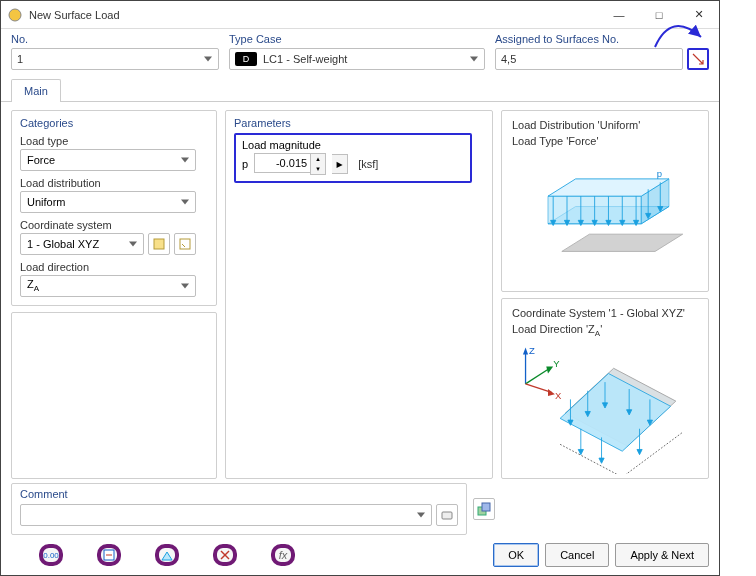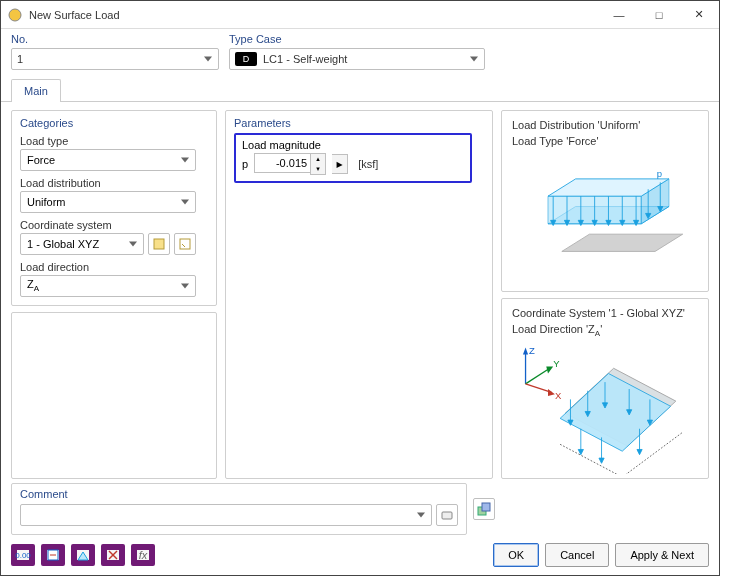--- a/index.html
+++ b/index.html
@@ -50,21 +50,21 @@
   .blank { border:1px solid #cfcfcf; border-radius:2px; background:#fff; }
   .preview-text { color:#333; margin:2px 0 2px 2px;}
   .quoted::before{content:"'";} .quoted::after{content:"'";}
   .preview-img { flex:1; border:none; position:relative;}
   .comment-row { display:flex; align-items:center; gap:6px; padding:0 10px 4px 10px;}
   .comment-panel { flex:1;}
   .bottombar { display:flex; align-items:center; padding:4px 10px 8px 10px; gap:6px;}
   .bottombar .spacer { flex:1;}
   .btn { height:24px; padding:0 14px; border:1px solid #9a9a9a; border-radius:2px; background:#f6f6f6; display:inline-flex; align-items:center; justify-content:center;}
   .btn.default { border:1px solid #2a6bc9; box-shadow:0 0 0 1px #a7c6ef inset;}
-  .smallicon { width:24px; height:22px; border:6px solid #701a75; border-radius:2px; background:#f6f6f6; display:inline-flex; align-items:center; justify-content:center; }
+  .smallicon { width:24px; height:22px; border:4px solid #701a75; border-radius:10px; background:#f6f6f6; display:inline-flex; align-items:center; justify-content:center;margin-left:28px; }
   sub { font-size:8px; }
 </style>
 </head>
 <body>
 
 <div class="window">
   <div class="titlebar">
     <span class="icon">
       <svg width="16" height="16">
           <circle cx="8" cy="8" r="6" fill="#f4c542" stroke="#888"></circle>
@@ -86,20 +86,41 @@
           <span>1</span>
         </div>
       </div>
     </div>
     <div class="hdr-col lc">
       <div class="lbl">Type Case</div>
       <div class="hdr-input-row">
         <div class="field dd">
           <div class="lc-swatch">D</div>
           <span>LC1 - Self-weight</span>
+        </div>
+      </div>
+    </div>
+    <div class="hdr-col asn">
+      <svg class="arrow-annot" width="60" height="58">
+        <defs>
+            <marker id="ah" markerWidth="8" markerHeight="8" refX="6" refY="3" orient="auto">
+              <path d="M0,0 L6,3 L0,6 Z" fill="#2a2ad6"></path>
+            </marker>
+          </defs>
+        <path d="M4,44 Q20,8 50,34" stroke="#2a2ad6" stroke-width="2" fill="none" marker-end="url(#ah)"></path>
+      </svg>
+      <div class="lbl">Assigned to Surfaces No.</div>
+      <div class="hdr-input-row">
+        <div class="field">
+          <span>4,5</span>
+        </div>
+        <div class="assign-btn" style="border:2px solid #2a2ad6">
+          <svg width="12" height="12">
+              <path d="M1 1 L11 11 M7 11 L11 11 L11 7" stroke="#c0392b" stroke-width="1.2" fill="none"></path>
+            </svg>
         </div>
       </div>
     </div>
   </div>
 
   <div class="tabs">
     <div class="tab active">Main</div>
   </div>
 
   <div class="content">

